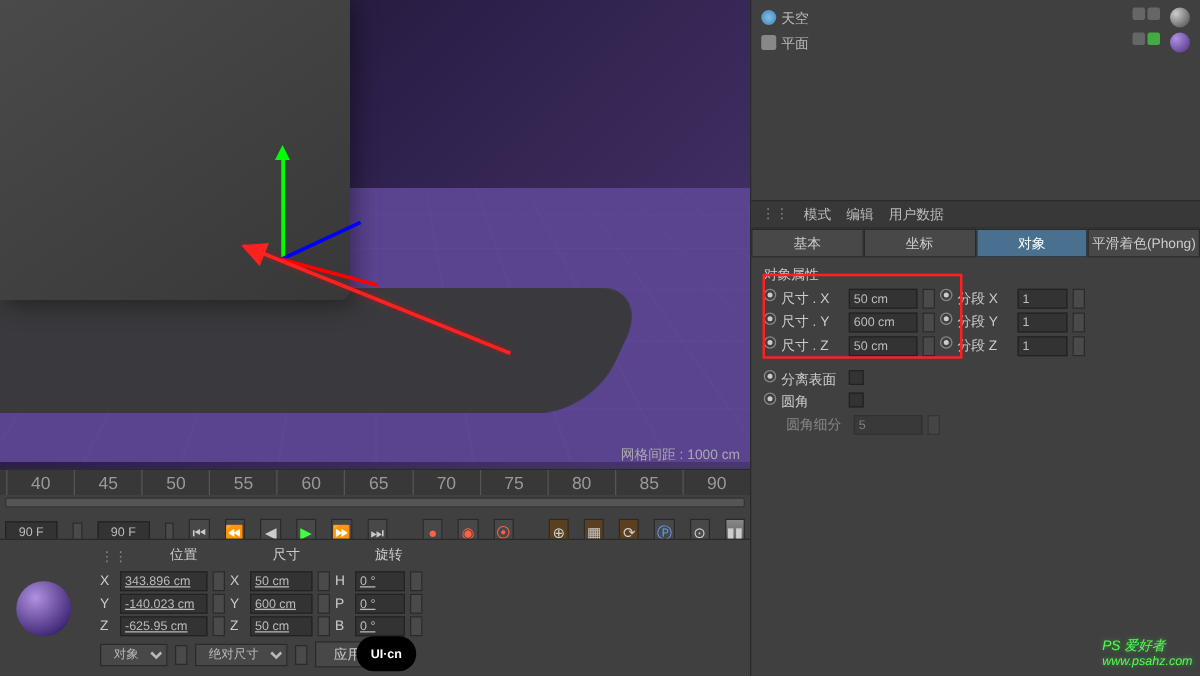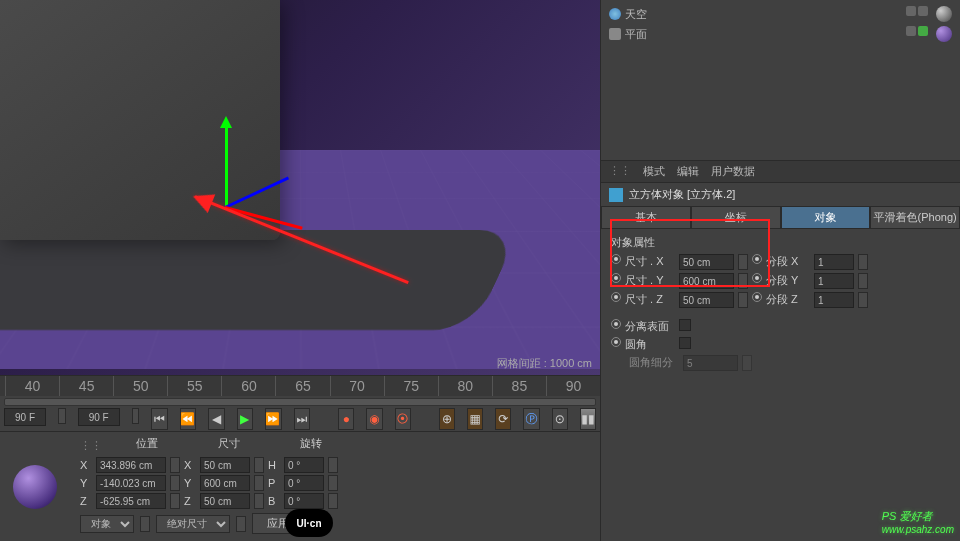--- a/index.html
+++ b/index.html
@@ -15,37 +15,37 @@
     .axis-y { position: absolute; left: 45px; top: 0; width: 3px; height: 90px; background: #0f0; }
     .axis-y::after { content: ''; position: absolute; top: -10px; left: -5px; border: 6px solid transparent; border-bottom: 12px solid #0f0; }
     .axis-x { position: absolute; left: 45px; top: 86px; width: 80px; height: 3px; background: #f00; transform: rotate(15deg); transform-origin: left; }
     .axis-z { position: absolute; left: 45px; top: 86px; width: 70px; height: 3px; background: #00f; transform: rotate(-25deg); transform-origin: left; }
     .red-arrow { position: absolute; left: 195px; top: 195px; width: 230px; height: 3px; background: #ff2020; transform: rotate(22deg); transform-origin: left; box-shadow: 0 0 4px rgba(255,0,0,0.5); }
     .red-arrow::before { content: ''; position: absolute; left: -12px; top: -8px; border: 10px solid transparent; border-right: 20px solid #ff2020; }
     .grid-info { position: absolute; right: 8px; bottom: 4px; color: #aaa; font-size: 11px; }
     .timeline-area { background: #404040; height: 56px; border-top: 1px solid #2a2a2a; }
     .ruler { display: flex; height: 20px; background: #383838; padding-left: 5px; }
     .ruler-tick { flex: 1; text-align: center; color: #999; font-size: 14px; line-height: 20px; border-left: 1px solid #555; }
-    .timeline-controls { display: flex; height: 36px; padding: 0 4px; gap: 12px; background: #404040; }
+    .timeline-controls { display: flex; align-items: center; height: 36px; padding: 0 4px; gap: 12px; background: #404040; }
     .frame-input { width: 42px; height: 18px; background: #333; border: 1px solid #222; color: #bbb; text-align: center; font-size: 10px; }
     .tl-btn { width: 22px; height: 22px; background: #484848; border: 1px solid #2a2a2a; color: #ccc; display: inline-flex; align-items: center; justify-content: center; cursor: pointer; font-size: 12px; }
     .tl-btn.red { color: #ff6040; }
     .tl-btn.play { color: #40ff40; }
     .tl-btn.orange { background: #5a4020; }
     .tl-btn.blue { color: #60a0ff; }
     .tl-btn.film { background: linear-gradient(#888, #555); }
     .bottom-panel { height: 110px; background: #404040; border-top: 1px solid #2a2a2a; display: flex; }
     .mat-preview { width: 70px; display: flex; align-items: center; justify-content: center; }
     .mat-ball { width: 44px; height: 44px; border-radius: 50%; background: radial-gradient(circle at 35% 30%, #b090e0, #4a3080 70%, #1a0840); }
     .coord-panel { flex: 1; padding: 4px 10px; }
     .coord-header { display: flex; gap: 60px; margin-bottom: 4px; padding-left: 30px; }
     .coord-header span { color: #ccc; font-size: 11px; }
     .coord-row { display: flex; align-items: center; gap: 4px; margin-bottom: 2px; }
     .coord-label { width: 12px; color: #ccc; }
-    .coord-input { width: 70px; height: 16px; background: #333; border: 1px solid #222; color: #bbb; padding: 0 3px; font-size: 10px; }
+    .coord-input { width: 70px; height: 16px; background: #333; border: 1px solid #222; color: #bbb; padding: 0 3px; font-size: 10px; text-decoration: underline; }
     .coord-footer { display: flex; gap: 6px; margin-top: 4px; align-items: center; }
     .coord-select { background: #484848; border: 1px solid #2a2a2a; color: #bbb; padding: 1px 6px; font-size: 10px; height: 18px; }
     .apply-btn { background: #484848; border: 1px solid #2a2a2a; color: #ccc; padding: 2px 14px; font-size: 11px; cursor: pointer; }
     .right-panel { flex: 1; background: #404040; border-left: 1px solid #2a2a2a; display: flex; flex-direction: column; }
     .object-manager { height: 160px; padding: 4px; }
     .obj-row { display: flex; align-items: center; gap: 4px; padding: 2px 4px; font-size: 11px; }
     .obj-icon { width: 12px; height: 12px; border-radius: 50%; }
     .obj-icon.sky { background: radial-gradient(#80c0e0, #4080c0); }
     .obj-icon.plane { background: #888; border-radius: 2px; }
     .obj-dots { display: flex; gap: 2px; margin-left: auto; }
@@ -217,24 +217,20 @@
         </div>
       </div>
     </div>
 
     <div class="attr-header">
       <span style="color:#888;">⋮⋮</span>
       <span>模式</span>
       <span>编辑</span>
       <span>用户数据</span>
     </div>
-    <div class="attr-title">
-      <span class="cube-icon"></span>
-      <span>立方体对象 [立方体.2]</span>
-    </div>
     <div class="attr-tabs">
       <div class="attr-tab">基本</div>
       <div class="attr-tab">坐标</div>
       <div class="attr-tab active">对象</div>
       <div class="attr-tab">平滑着色(Phong)</div>
     </div>
     <div class="attr-body">
       <div class="attr-section">对象属性</div>
 
       <div class="prop-row">

